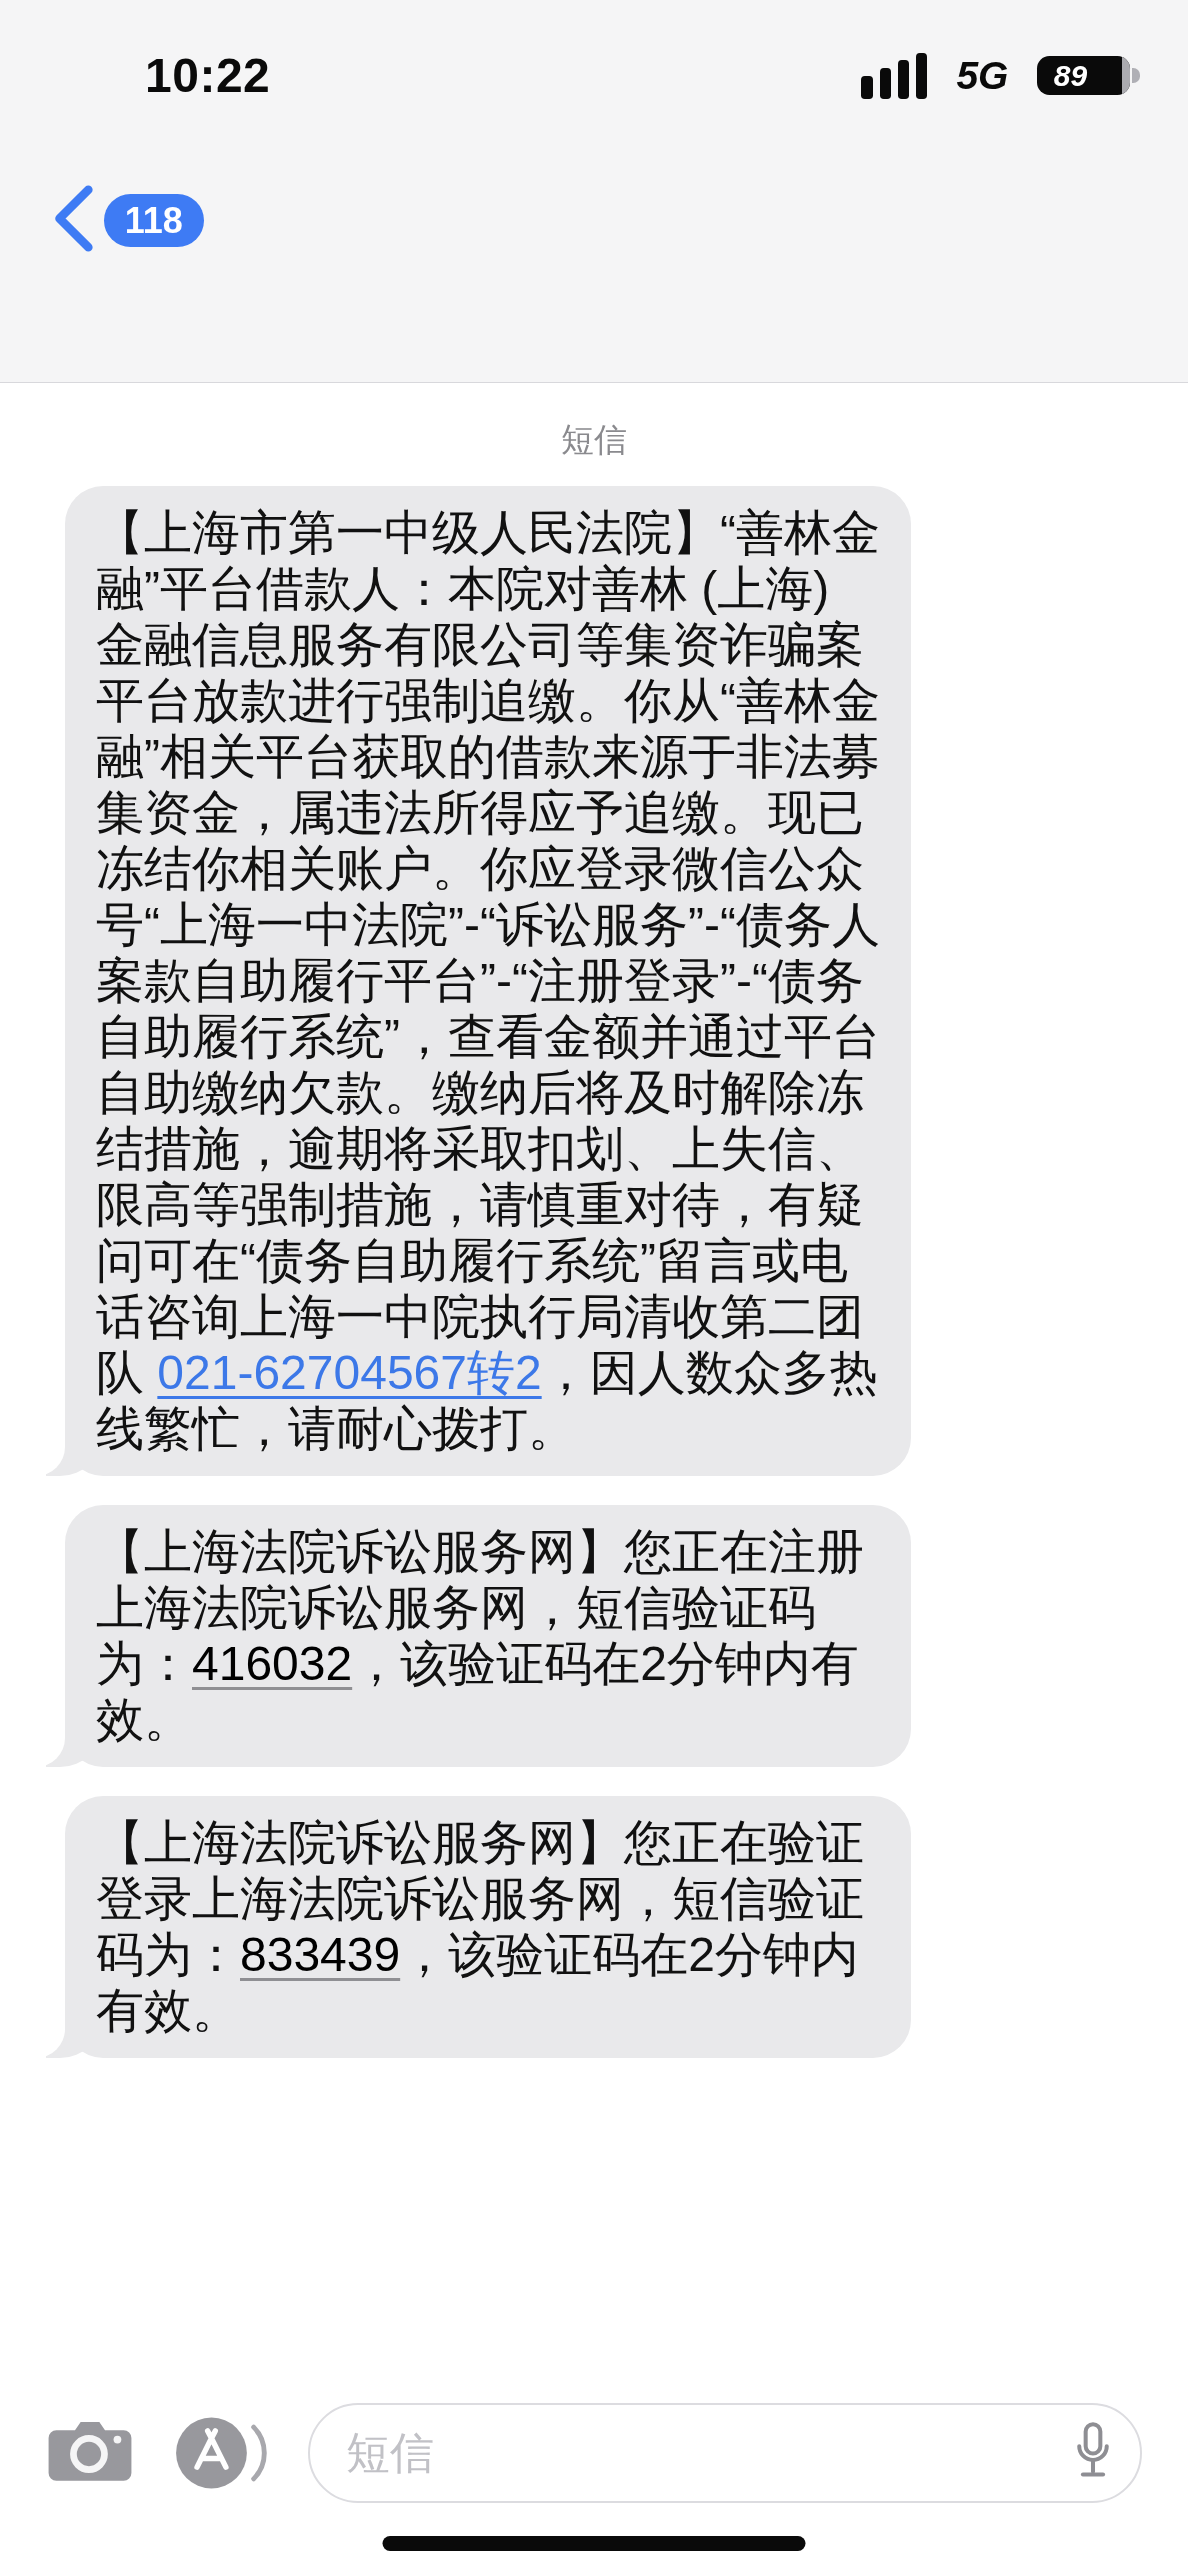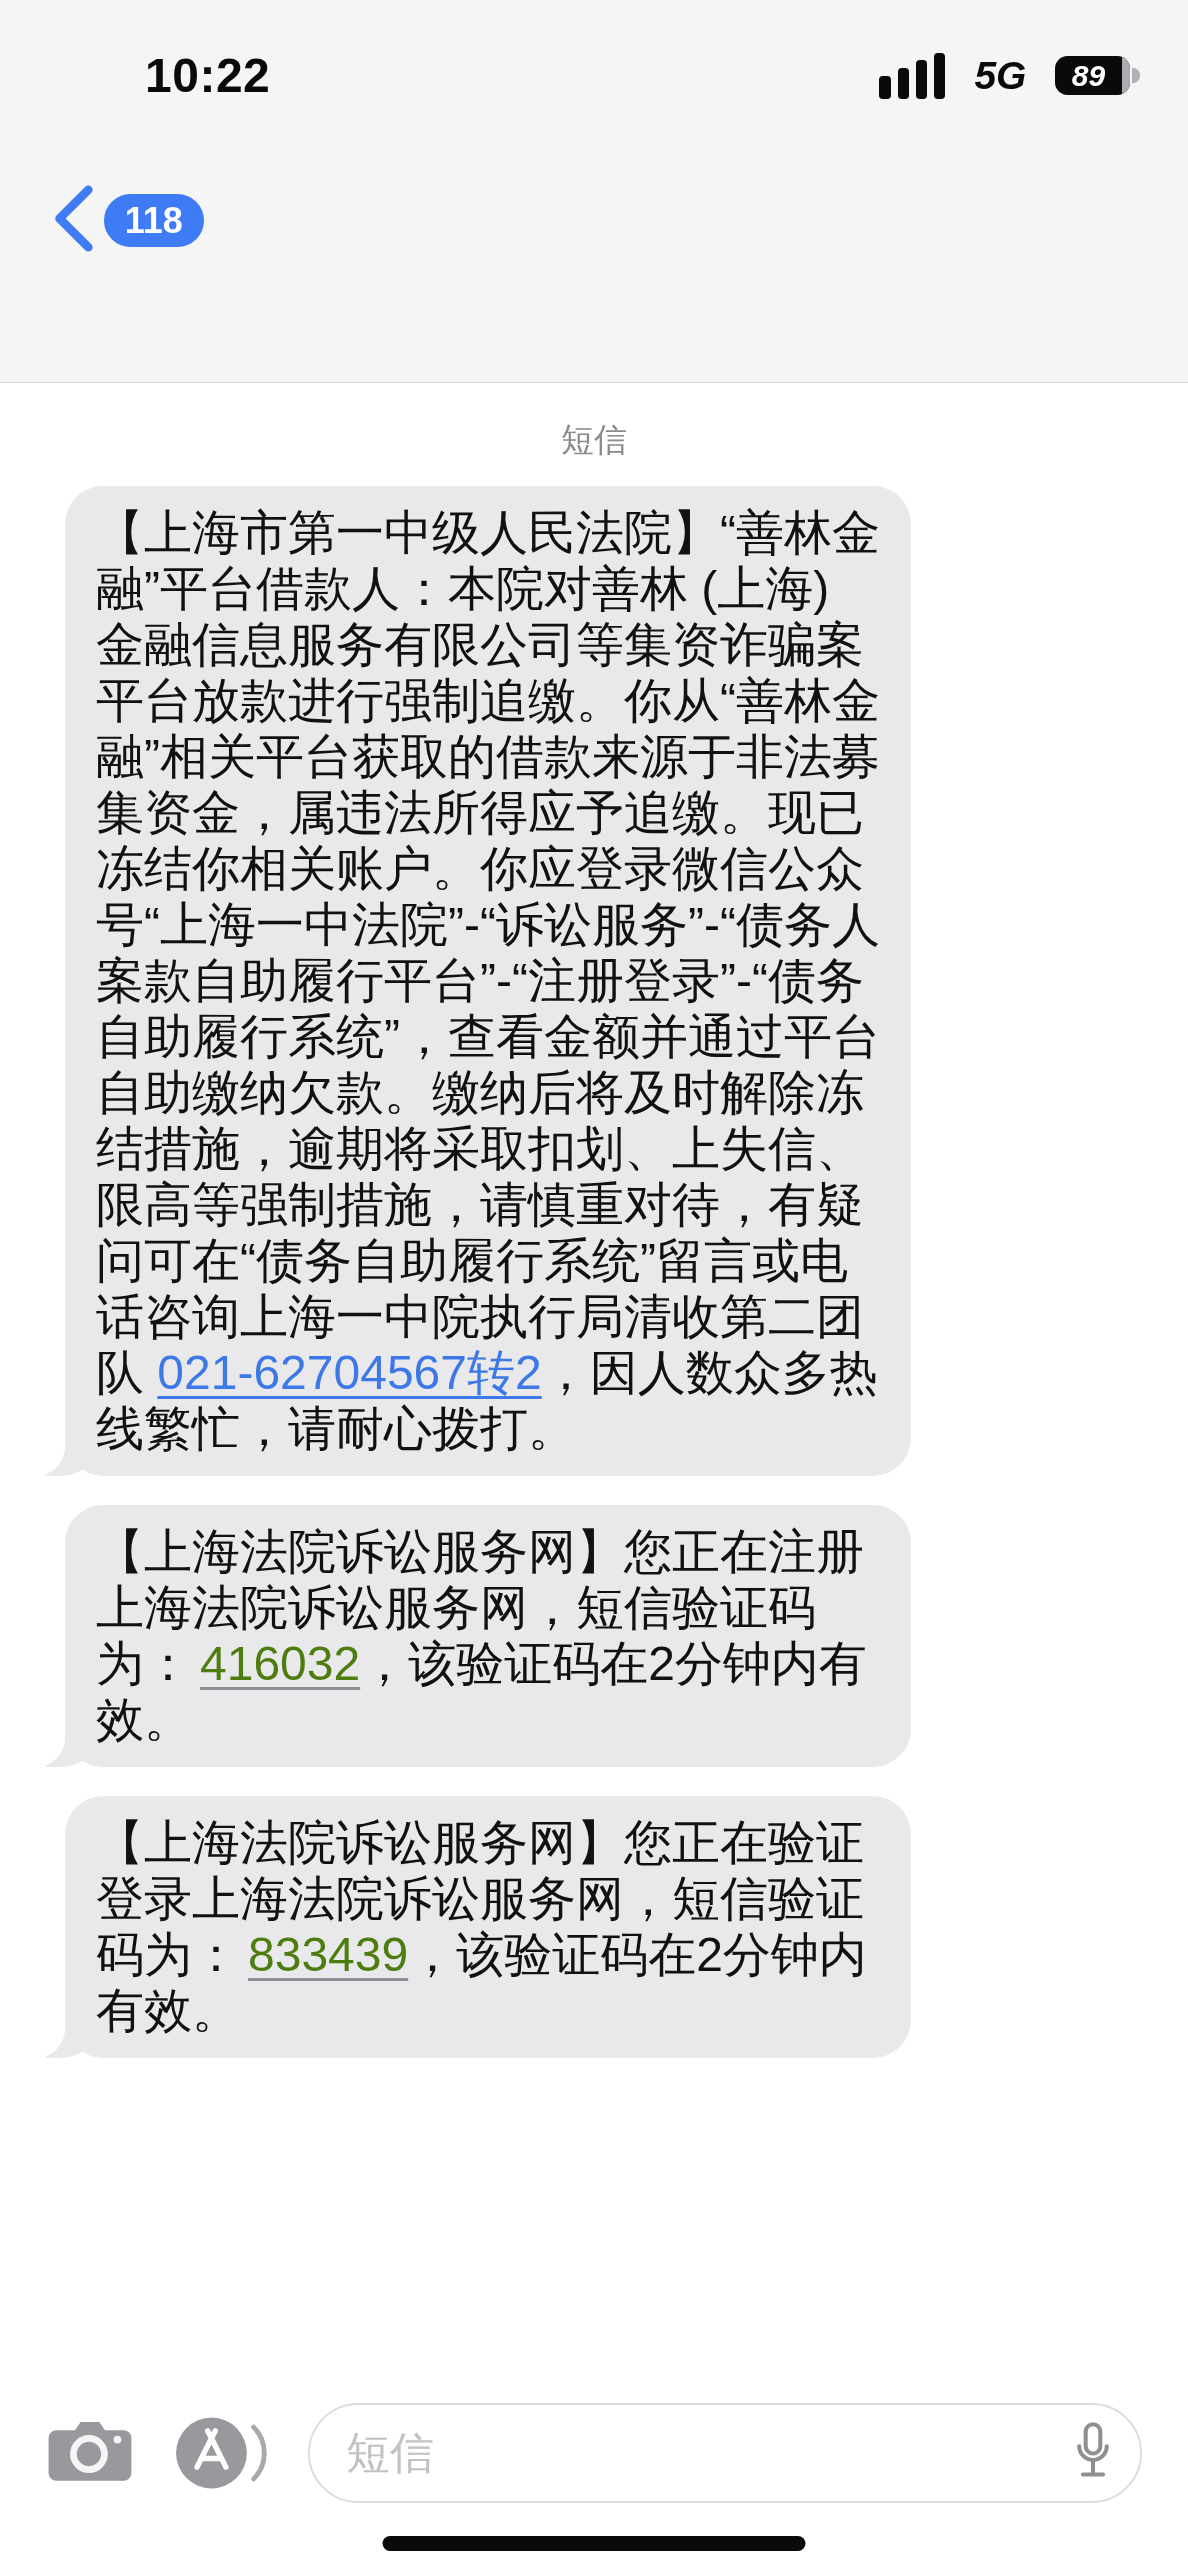--- a/index.html
+++ b/index.html
@@ -13,21 +13,21 @@
   .status-time{font-size:48px;font-weight:700;color:#0A0A0A;letter-spacing:0.5px;}
   .status-right{display:flex;align-items:center;gap:29px;font-style:italic;}
   .signal{display:flex;align-items:flex-end;gap:6.7px;height:46px;}
   .signal i{display:block;width:11.5px;background:#0A0A0A;border-radius:3.8px;}
   .signal i:nth-child(1){height:23px;}
   .signal i:nth-child(2){height:31px;}
   .signal i:nth-child(3){height:39px;}
   .signal i:nth-child(4){height:46px;}
   .net{font-size:39px;font-weight:600;color:#0A0A0A;}
   .battery{display:flex;align-items:center;}
-  .bat-body{width:75px;height:39px;border-radius:12.4px;background:#0A0A0A;position:relative;overflow:hidden;display:flex;align-items:center;}
+  .bat-body{width:93px;height:39px;border-radius:12.4px;background:#0A0A0A;position:relative;overflow:hidden;display:flex;align-items:center;}
   .bat-empty{position:absolute;right:0;top:0;bottom:0;width:8.6px;background:#ABABB0;}
   .bat-label{color:#ffffff;font-size:30px;font-weight:700;width:66px;text-align:center;}
   .bat-nub{width:7.7px;height:15.3px;background:#AFAFB5;border-radius:0 6.7px 6.7px 0;margin-left:1.9px;}
 
   .nav{position:relative;height:255px;font-weight:bold;}
   .back-btn{position:absolute;left:48px;top:56px;display:flex;align-items:center;gap:7.7px;cursor:pointer;}
   .badge{min-width:88px;height:53px;padding:0 21px;background:#3E7BF4;border-radius:27px;color:#fff;
          font-size:36px;display:flex;align-items:center;justify-content:center;}
   .contact{position:absolute;left:50%;top:40px;transform:translateX(-50%);text-align:center;cursor:pointer;}
   .avatar{width:145px;height:145px;border-radius:50%;background:linear-gradient(180deg,#A6ADB6,#8A919C);
@@ -40,22 +40,22 @@
   
   .meta{margin-top:36px;margin-bottom:25px;text-align:center;color:#8A8A8E;font-size:33px;line-height:42px;}
   .meta .day{font-weight:700;}
   .thread{padding:0 67px 0 65px;display:flex;flex-direction:column;align-items:flex-start;gap:29px;}
   .bubble{position:relative;width:fit-content;max-width:846px;background:#E9E9EB;border-radius:38px;
           padding:19px 31px;font-size:48px;line-height:56px;color:#111111;word-break:break-all;}
   .bubble::before{content:"";position:absolute;bottom:0;left:-19px;width:57px;height:57px;background:#E9E9EB;border-bottom-right-radius:43px;}
   .bubble::after{content:"";position:absolute;bottom:0;left:-29px;width:29px;height:57px;background:#ffffff;border-bottom-right-radius:31px;}
   .bubble .txt{position:relative;z-index:1;}
   .phone-link{position:relative;z-index:1;color:#3C78E8;text-decoration:underline;text-decoration-thickness:2.9px;text-underline-offset:6.7px;cursor:pointer;}
-  .code{position:relative;z-index:1;color:#4d7c0f;text-decoration:underline;text-decoration-color:#8F8F93;
-        text-decoration-thickness:2.9px;text-underline-offset:6.7px;cursor:pointer;margin-left:8px;}
+  .code{position:relative;z-index:1;color:#000000;text-decoration:underline;text-decoration-color:#8F8F93;
+        text-decoration-thickness:2.9px;text-underline-offset:6.7px;cursor:pointer;}
 
   
   .composer{position:absolute;left:0;right:0;bottom:73px;display:flex;align-items:center;padding:0 46px;gap:38px;background:#ffffff;}
   .icon-btn{flex:none;display:flex;align-items:center;justify-content:center;cursor:pointer;}
   .input-pill{flex:1;height:100px;border:2.9px solid #DCDCE0;border-radius:52px;display:flex;align-items:center;
               padding:0 25px 0 34px;background:#fff;}
   .sms-input{flex:1;border:none;outline:none;font-size:44px;color:#111;background:transparent;
              font-family:"Liberation Sans","DejaVu Sans",sans-serif;}
   .sms-input::placeholder{color:#C1C1C6;}
   .home-indicator{position:absolute;bottom:25px;left:50%;transform:translateX(-50%);width:423px;height:15.3px;

